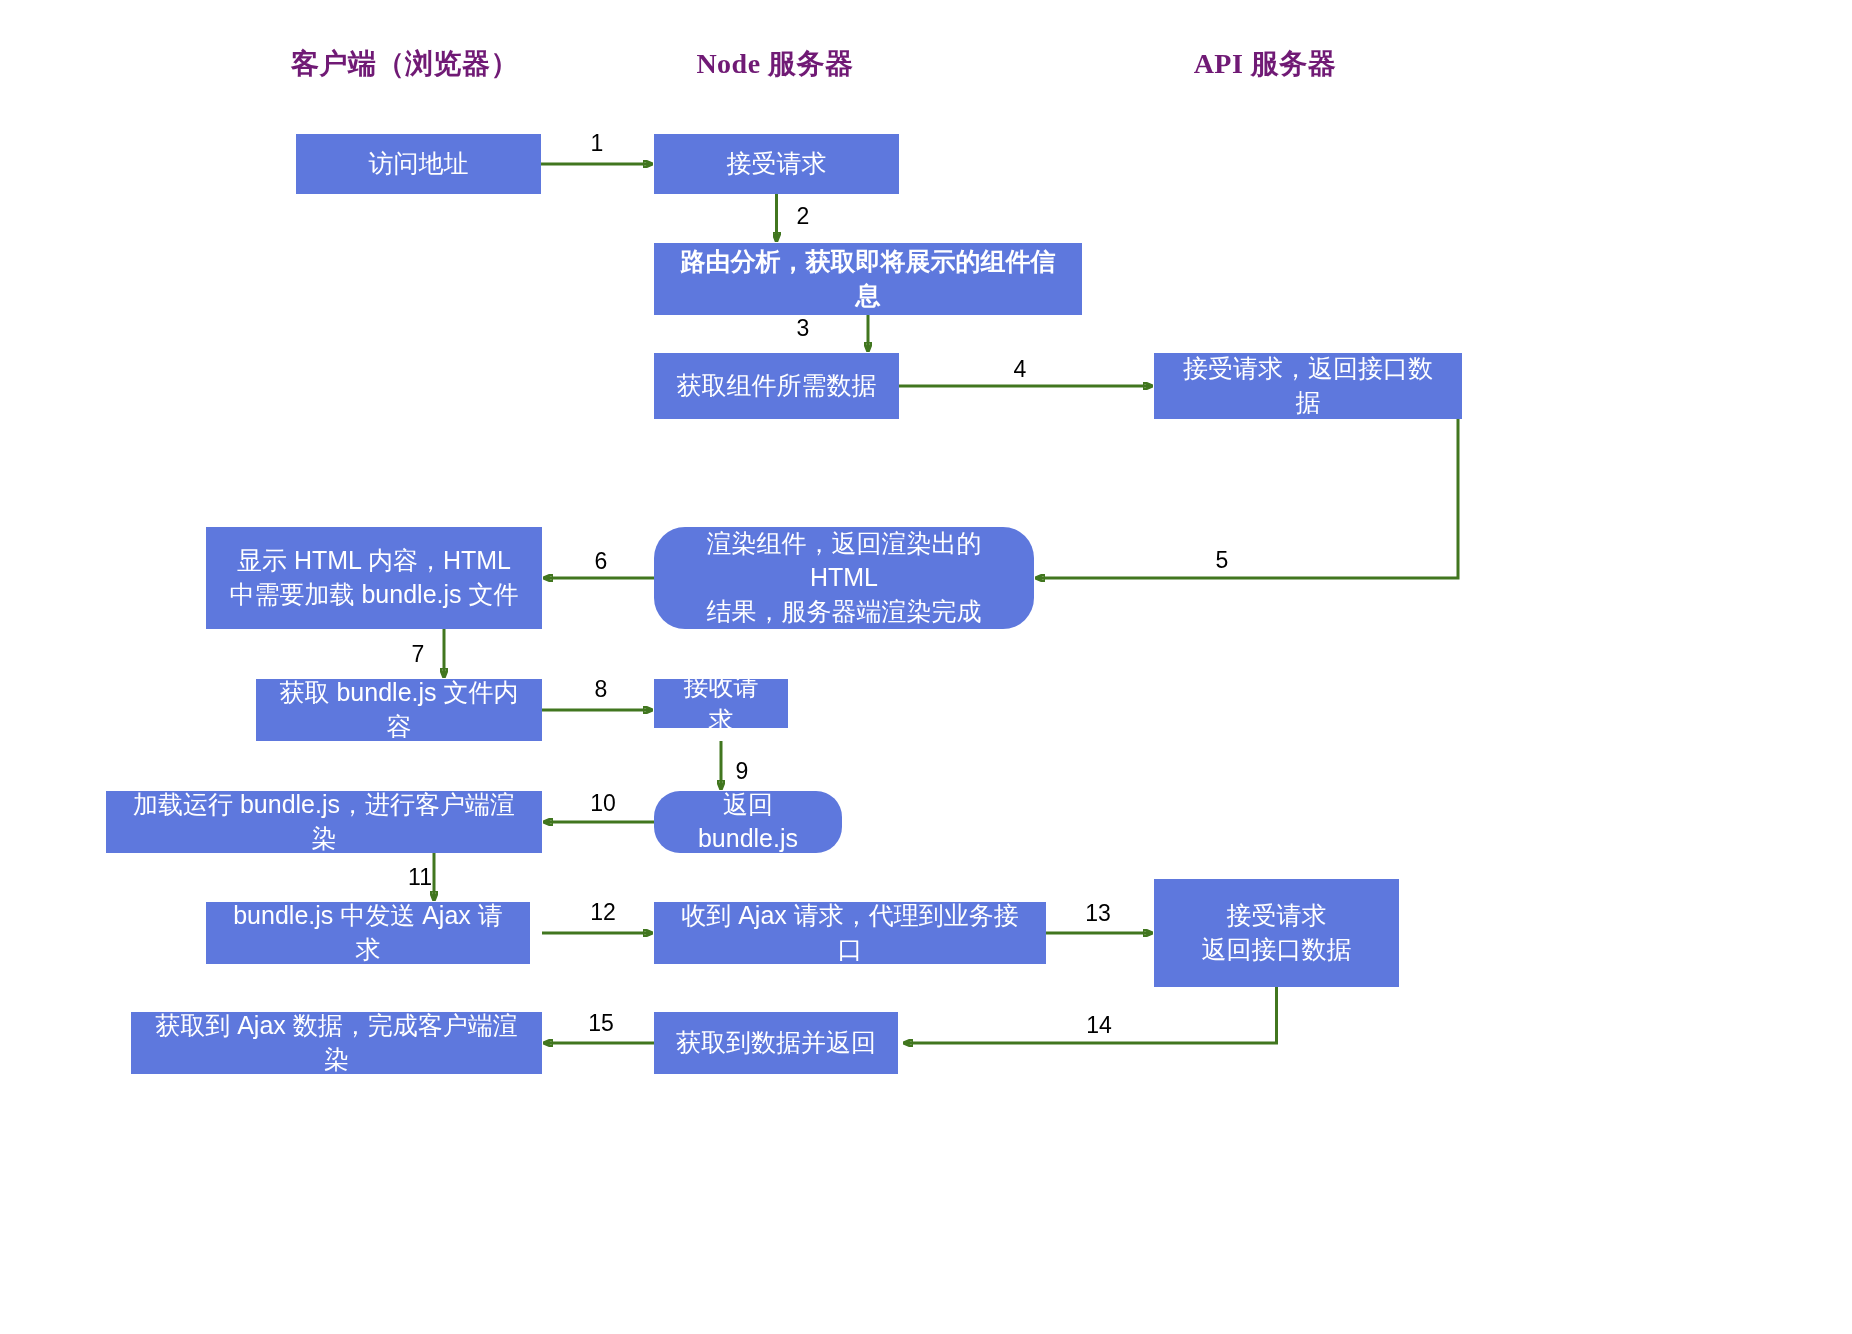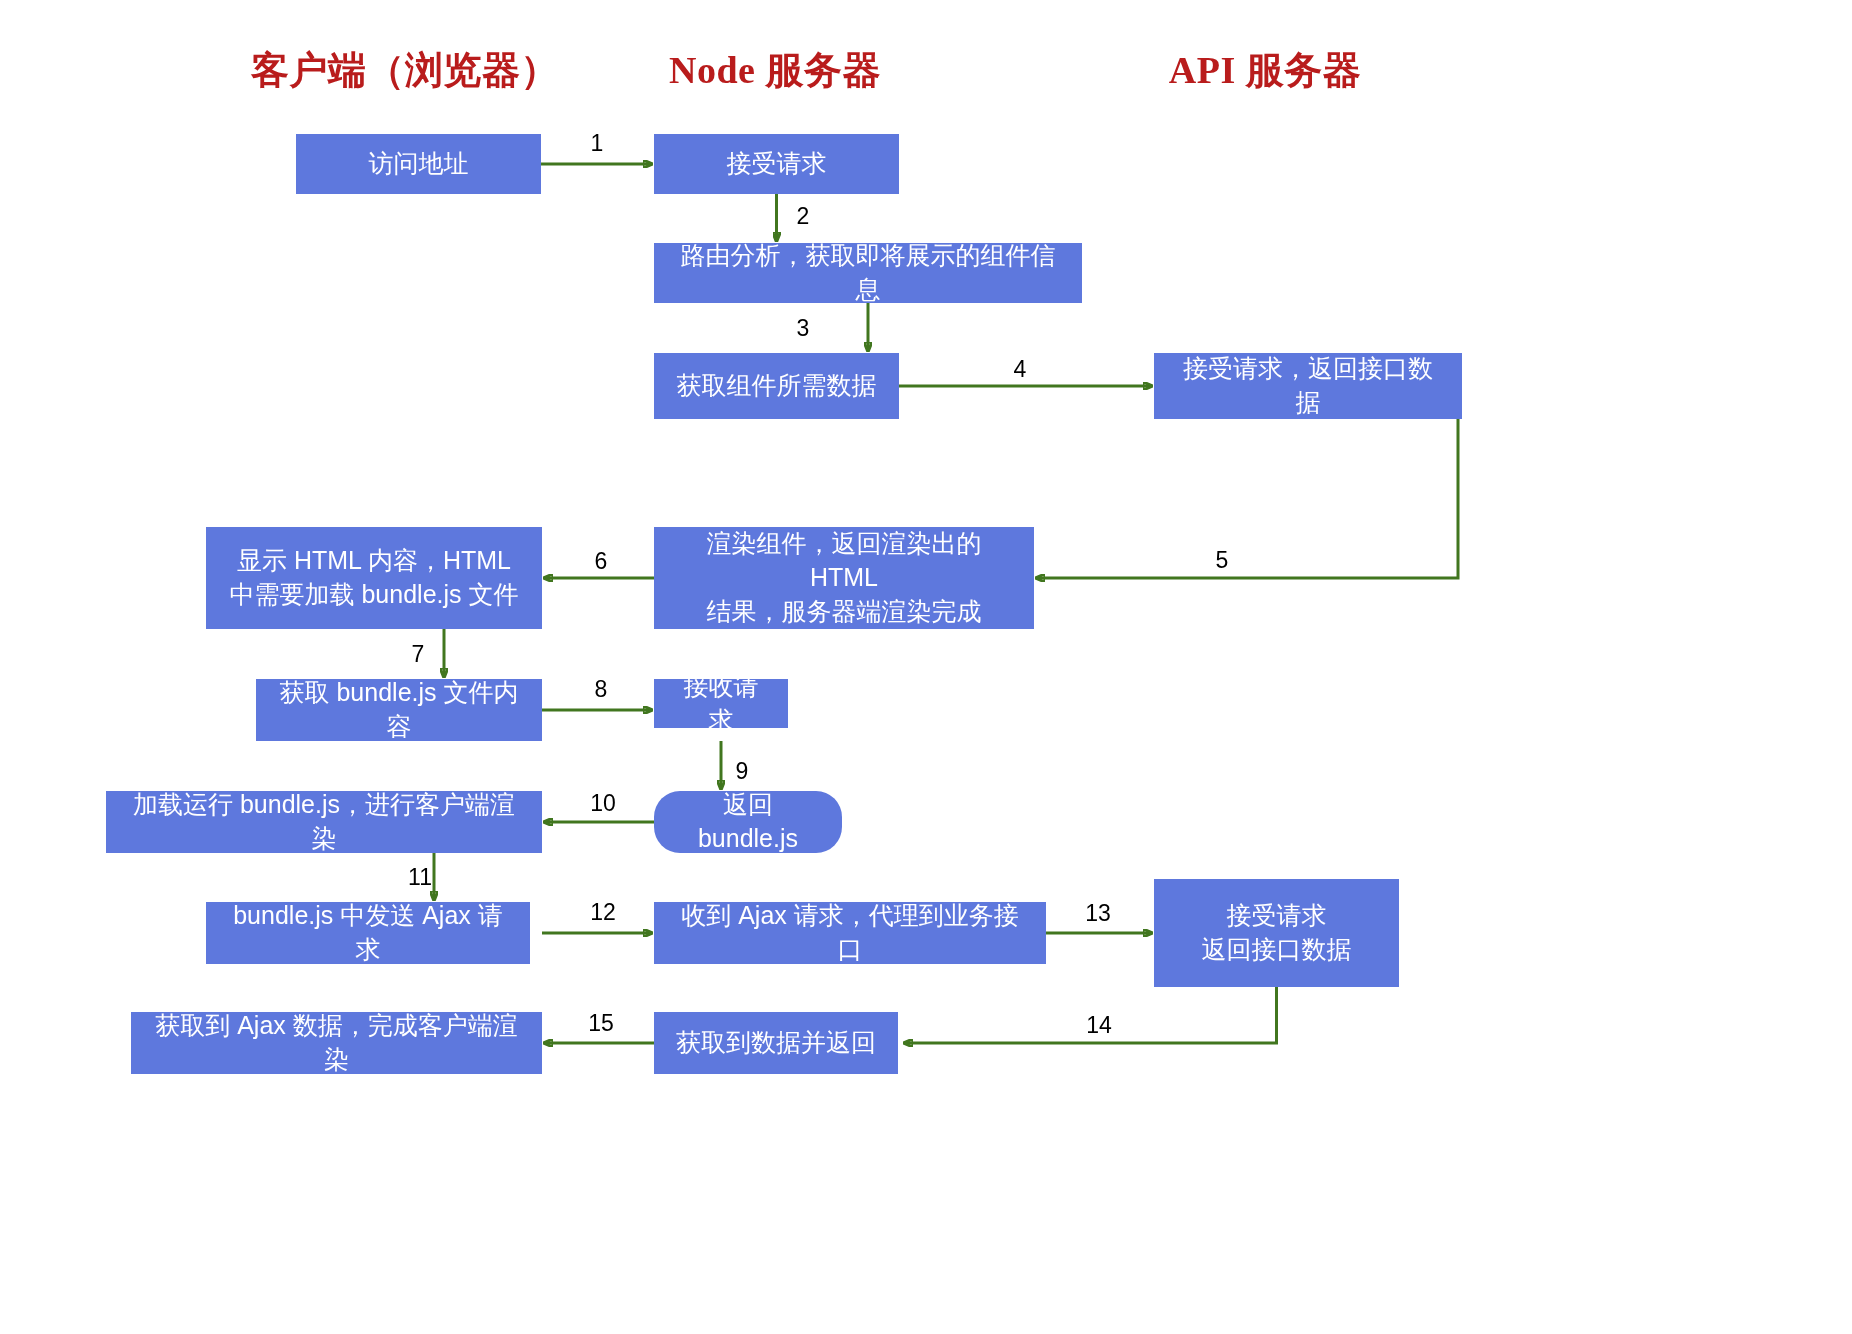--- a/index.html
+++ b/index.html
@@ -13,22 +13,22 @@
     width: 1852px;
     height: 1334px;
     background: #ffffff;
     font-family: "Liberation Sans", "DejaVu Sans", sans-serif;
     overflow: hidden;
   }
   .col-header {
     position: absolute;
     font-family: "Liberation Serif", "DejaVu Serif", serif;
     font-weight: bold;
-    font-size: 38px;
-    color: #b91c1c;
+    font-size: 28px;
+    color: #701a75;
     white-space: nowrap;
     transform: translateX(-50%);
     text-align: center;
     letter-spacing: 0.5px;
   }
   .node {
     position: absolute;
     box-sizing: border-box;
     background: #5E78DD;
     color: #ffffff;
@@ -94,24 +94,24 @@
   </svg>
 
   <div id="headers">
       <div class="col-header" style="left: 405px; top: 45px;">客户端（浏览器）</div>
       <div class="col-header" style="left: 775px; top: 45px;">Node 服务器</div>
       <div class="col-header" style="left: 1265px; top: 45px;">API 服务器</div>
     </div>
   <div id="nodes">
       <div class="node" style="left: 296px; top: 134px; width: 245px; height: 60px; background: rgb(94, 120, 221); color: rgb(255, 255, 255);">访问地址</div>
       <div class="node" style="left: 654px; top: 134px; width: 245px; height: 60px; background: rgb(94, 120, 221); color: rgb(255, 255, 255);">接受请求</div>
-      <div class="node" style="left: 654px; top: 243px; width: 428px; height: 60px; background: rgb(94, 120, 221); color: rgb(255, 255, 255);">路由分析，获取即将展示的组件信息</div>
+      <div class="node" style="left: 654px; top: 243px; width: 428px; height: 72px; background: rgb(94, 120, 221); color: rgb(255, 255, 255); font-weight: bold;">路由分析，获取即将展示的组件信息</div>
       <div class="node" style="left: 654px; top: 353px; width: 245px; height: 66px; background: rgb(94, 120, 221); color: rgb(255, 255, 255);">获取组件所需数据</div>
       <div class="node" style="left: 1154px; top: 353px; width: 308px; height: 66px; background: rgb(94, 120, 221); color: rgb(255, 255, 255);">接受请求，返回接口数据</div>
-      <div class="node" style="left: 654px; top: 527px; width: 380px; height: 102px; background: rgb(94, 120, 221); color: rgb(255, 255, 255);">渲染组件，返回渲染出的 HTML
+      <div class="node" style="left: 654px; top: 527px; width: 380px; height: 102px; background: rgb(94, 120, 221); color: rgb(255, 255, 255); border-radius: 31px;">渲染组件，返回渲染出的 HTML
 结果，服务器端渲染完成</div>
       <div class="node" style="left: 206px; top: 527px; width: 336px; height: 102px; background: rgb(94, 120, 221); color: rgb(255, 255, 255);">显示 HTML 内容，HTML
 中需要加载 bundle.js 文件</div>
       <div class="node" style="left: 256px; top: 679px; width: 286px; height: 62px; background: rgb(94, 120, 221); color: rgb(255, 255, 255);">获取 bundle.js 文件内容</div>
       <div class="node" style="left: 654px; top: 679px; width: 134px; height: 49px; background: rgb(94, 120, 221); color: rgb(255, 255, 255);">接收请求</div>
       <div class="node" style="left: 654px; top: 791px; width: 188px; height: 62px; background: rgb(94, 120, 221); color: rgb(255, 255, 255); border-radius: 26px;">返回 bundle.js</div>
       <div class="node" style="left: 106px; top: 791px; width: 436px; height: 62px; background: rgb(94, 120, 221); color: rgb(255, 255, 255);">加载运行 bundle.js，进行客户端渲染</div>
       <div class="node" style="left: 206px; top: 902px; width: 324px; height: 62px; background: rgb(94, 120, 221); color: rgb(255, 255, 255);">bundle.js 中发送 Ajax 请求</div>
       <div class="node" style="left: 654px; top: 902px; width: 392px; height: 62px; background: rgb(94, 120, 221); color: rgb(255, 255, 255);">收到 Ajax 请求，代理到业务接口</div>
       <div class="node" style="left: 1154px; top: 879px; width: 245px; height: 108px; background: rgb(94, 120, 221); color: rgb(255, 255, 255);">接受请求

